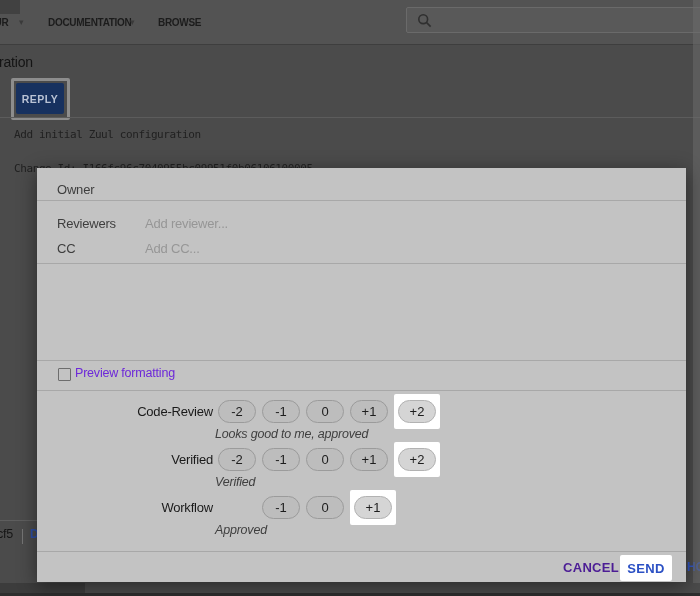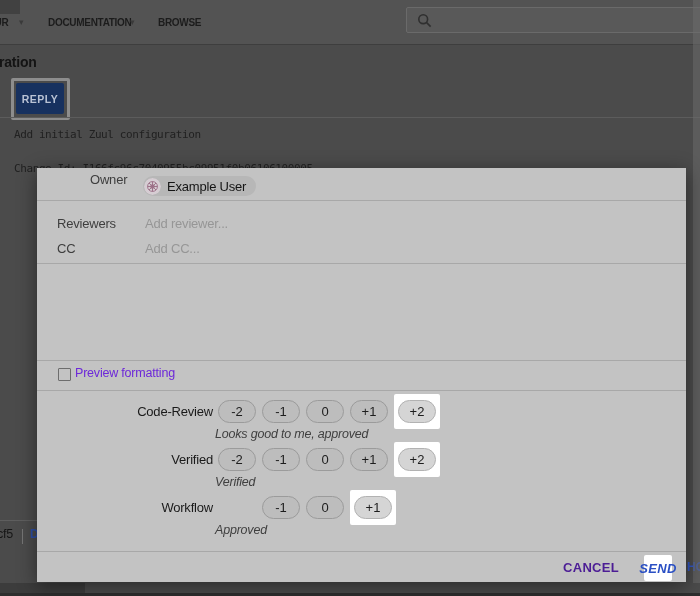--- a/index.html
+++ b/index.html
@@ -10,21 +10,21 @@
   .navbar{position:absolute;left:0;top:0;width:700px;height:45px;background:#535353;
           border-bottom:1px solid #3e3e3e;box-sizing:border-box;}
   .corner-box{position:absolute;left:0;top:0;width:20px;height:14px;background:#414141;}
   .nav-item{position:absolute;top:0;height:45px;line-height:45px;font-size:10px;font-weight:700;
             color:#1c1c1c;letter-spacing:-0.3px;cursor:pointer;white-space:nowrap;}
   .caret{position:absolute;top:0;height:45px;line-height:45px;font-size:9px;color:#3a3a3a;}
   .searchbox{position:absolute;left:406px;top:7px;width:300px;height:26px;background:#595959;
              border:1px solid #6a6a6a;border-radius:2px;box-sizing:border-box;}
   .search-icon{position:absolute;left:10px;top:5px;}
 
-  .page-title{position:absolute;left:-1px;top:54px;font-size:14px;font-weight:700;color:#141414;}
+  .page-title{position:absolute;left:-1px;top:54px;font-size:14px;font-weight:400;color:#141414;}
   .reply-outline{position:absolute;left:11px;top:78px;width:59px;height:42px;border:3px solid #8d8d8d;
                  border-radius:2px;box-sizing:border-box;}
   .reply-btn{position:absolute;left:16px;top:83px;width:48px;height:31px;background:#17315f;
              border-radius:2px;color:#b9c2d4;font-size:10.5px;font-weight:700;letter-spacing:0.5px;
              display:flex;align-items:center;justify-content:center;cursor:pointer;}
   .section-line{position:absolute;left:0;top:117px;width:700px;height:1px;background:#5c5c5c;}
   .mono-bg{position:absolute;left:14px;font-family:"DejaVu Sans Mono",monospace;font-size:11px;
            letter-spacing:-0.4px;color:#212121;white-space:pre;}
   .edit-link{position:absolute;left:12px;top:195px;font-size:17px;font-weight:400;color:#2b4da6;
              letter-spacing:0.3px;cursor:pointer;margin-left:39px;}
@@ -59,22 +59,22 @@
   .pill{width:38px;height:23px;border:1px solid #9b9b9b;border-radius:12px;background:#bdbdbd;
         display:flex;align-items:center;justify-content:center;font-size:13px;font-weight:500;
         color:#1d1d1d;box-sizing:border-box;cursor:pointer;letter-spacing:0;}
   .pill.spacer{visibility:hidden;}
   .pill.sel{background:#d5d5d5;border-color:#b2b2b2;}
   .hl-box{background:#ffffff;border-radius:2px;padding:6px 4px;display:inline-flex;}
   .score-desc{position:absolute;left:178px;font-style:italic;font-size:12.5px;color:#404040;}
 
   .cancel-btn{position:absolute;right:67px;top:392px;font-size:13px;font-weight:700;color:#4c1d95;
               letter-spacing:0.3px;cursor:pointer;}
-  .send-box{position:absolute;right:14px;top:387px;width:28px;height:26px;background:#ffffff;
-            border-radius:2px;display:flex;align-items:center;justify-content:center;cursor:pointer;font-style:italic;}
+  .send-box{position:absolute;right:14px;top:387px;width:52px;height:26px;background:#ffffff;
+            border-radius:2px;display:flex;align-items:center;justify-content:center;cursor:pointer;}
   .send-label{font-size:13px;font-weight:700;color:#2b50c4;letter-spacing:0.3px;}
 </style>
 </head>
 <body>
 
 <div class="navbar">
   <div class="corner-box"></div>
   <span class="nav-item" style="left:-13px;">OUR</span>
   <span class="caret" style="left:19px;">▾</span>
   <span class="nav-item" style="left:48px;">DOCUMENTATION</span>
@@ -98,35 +98,21 @@
 <div class="left-line"></div>
 <div class="hash-partial">cf5</div>
 <div class="vbar"></div>
 <div class="dl-partial">D</div>
 <div class="right-partial">HO</div>
 <div class="scrollbar"></div>
 <div class="bottom-left-dark"></div>
 <div class="bottom-edge"></div>
 
 <div class="modal">
-  <span class="m-label" style="top:4px;margin-left:33px;">Owner</span>
-  <span class="owner-chip">
-    <svg class="avatar" viewBox="0 0 20 20">
-      <circle cx="10" cy="10" r="10" fill="#d6cdd3"></circle>
-      <g fill="none" stroke="#9a6d85" stroke-width="1.1">
-        <circle cx="10" cy="10" r="5.8"></circle>
-        <circle cx="10" cy="10" r="2.2"></circle>
-        <line x1="10" y1="4.2" x2="10" y2="15.8"></line>
-        <line x1="4.2" y1="10" x2="15.8" y2="10"></line>
-        <line x1="5.9" y1="5.9" x2="14.1" y2="14.1"></line>
-        <line x1="14.1" y1="5.9" x2="5.9" y2="14.1"></line>
-      </g>
-    </svg>
-    <span class="chip-name">Example User</span>
-  </span>
+  <span class="m-label" style="top:14px;">Owner</span>
   <div class="m-line" style="top:32px;"></div>
 
   <span class="m-label" style="top:48px;">Reviewers</span>
   <span class="m-placeholder" style="top:48px;">Add reviewer...</span>
   <span class="m-label" style="top:73px;">CC</span>
   <span class="m-placeholder" style="top:73px;">Add CC...</span>
   <div class="m-line" style="top:95px;"></div>
 
   <div class="m-line" style="top:192px;"></div>
 

